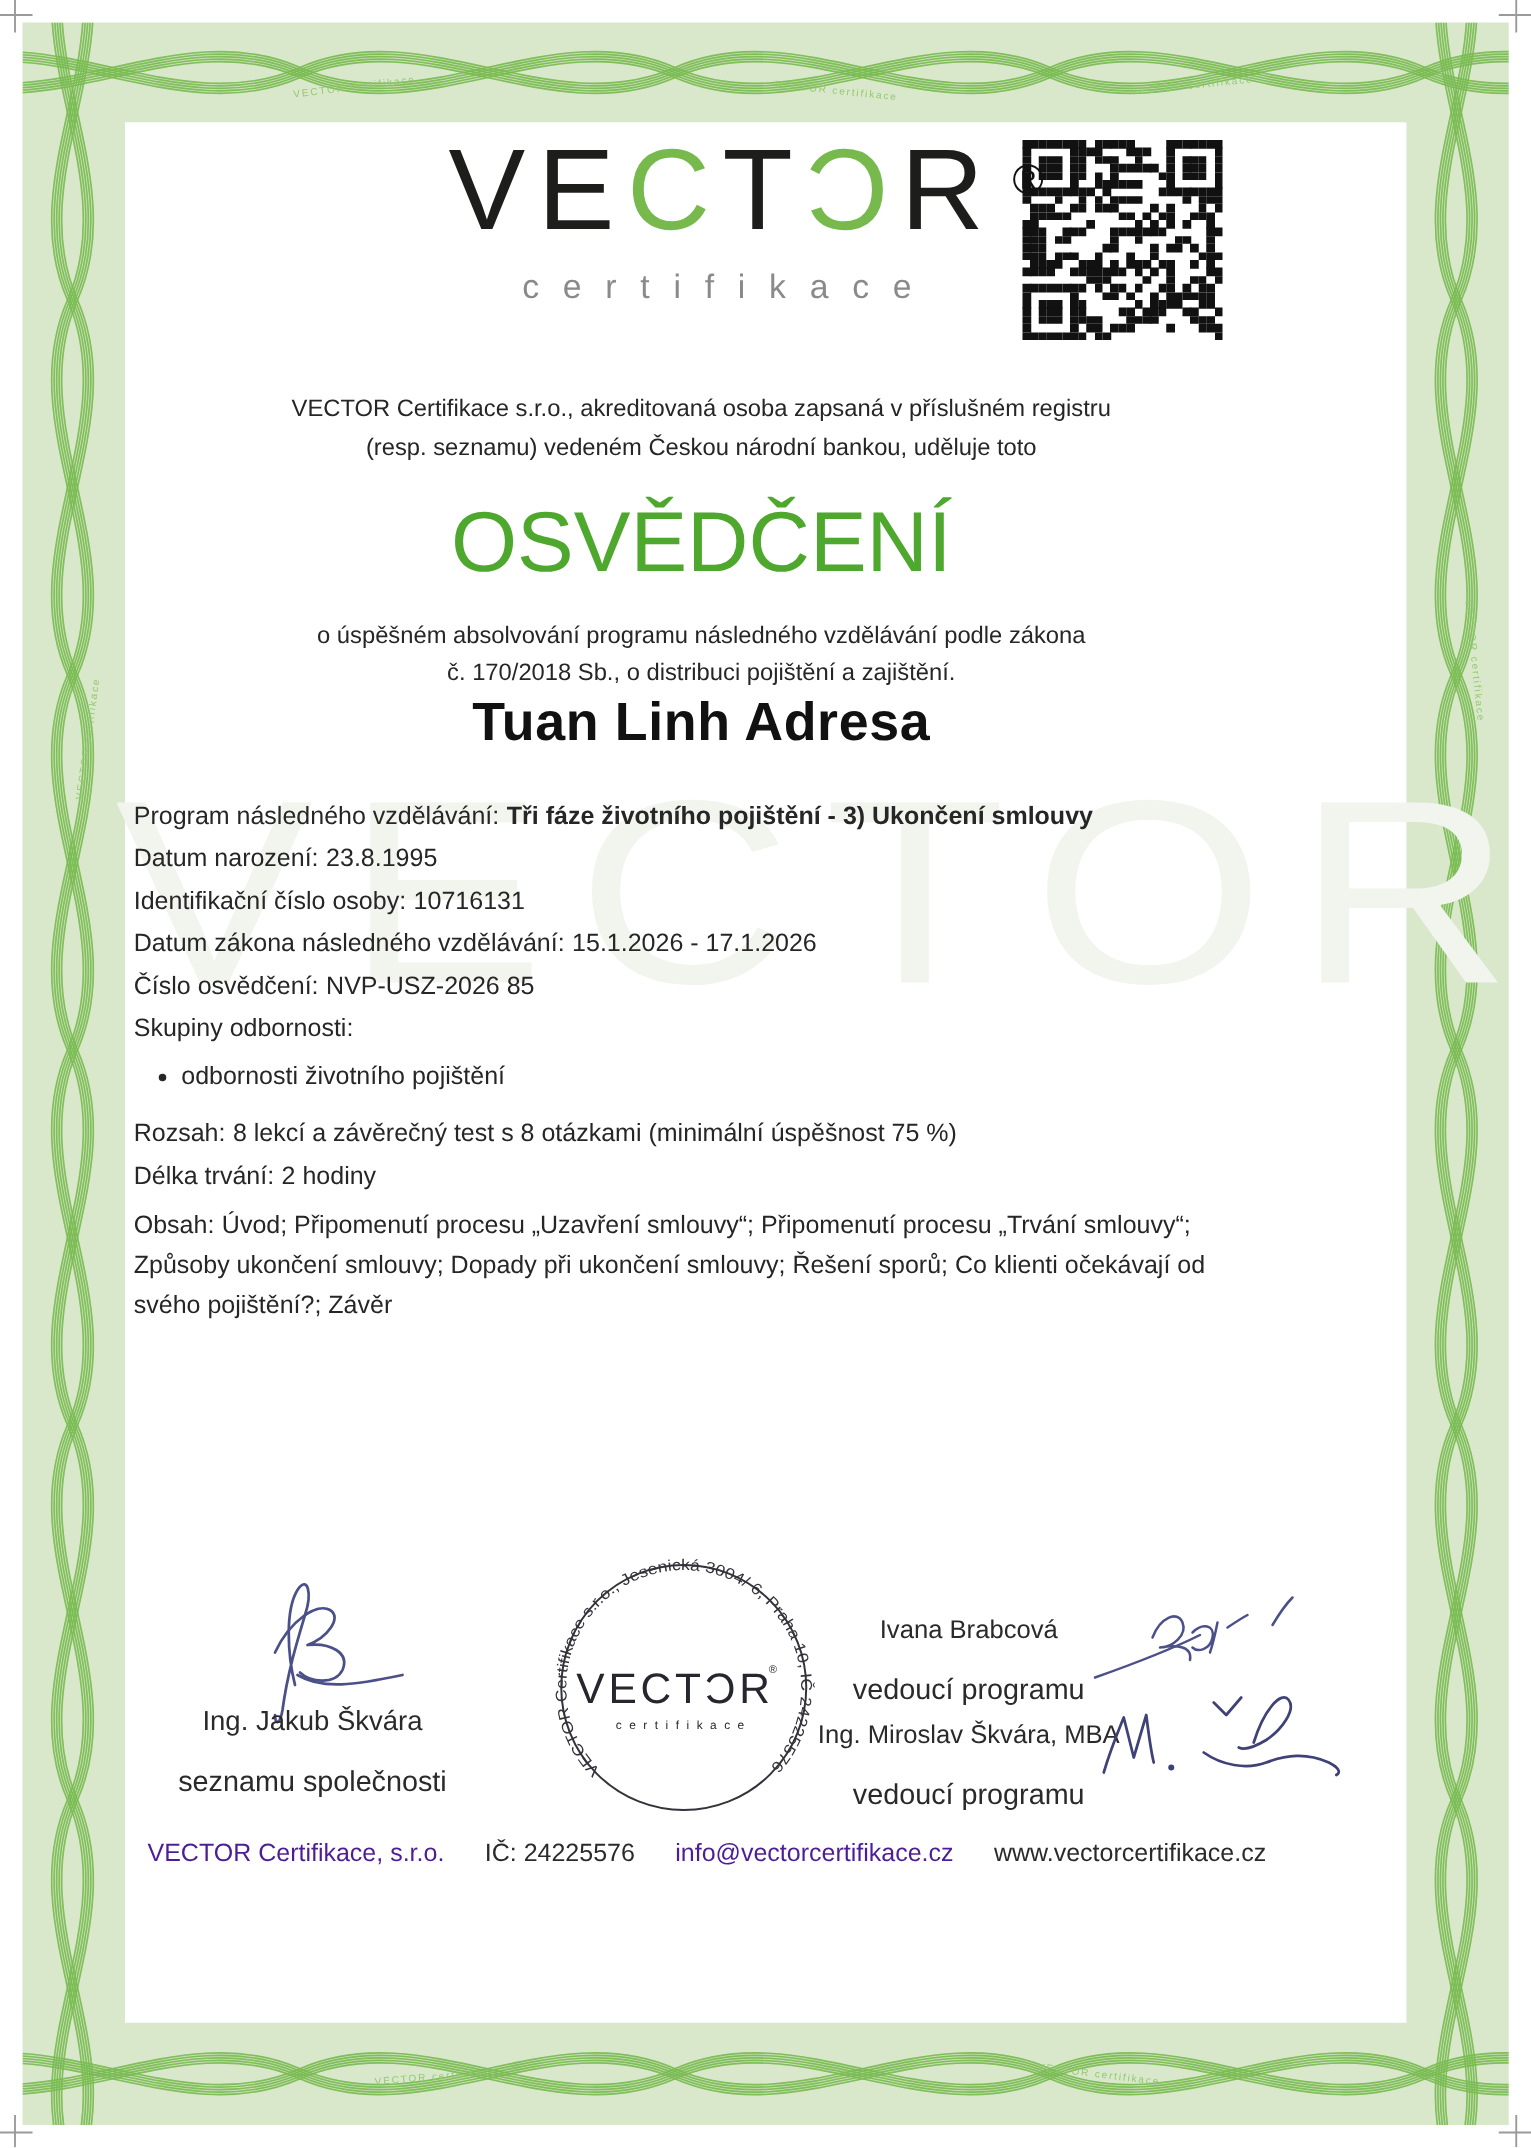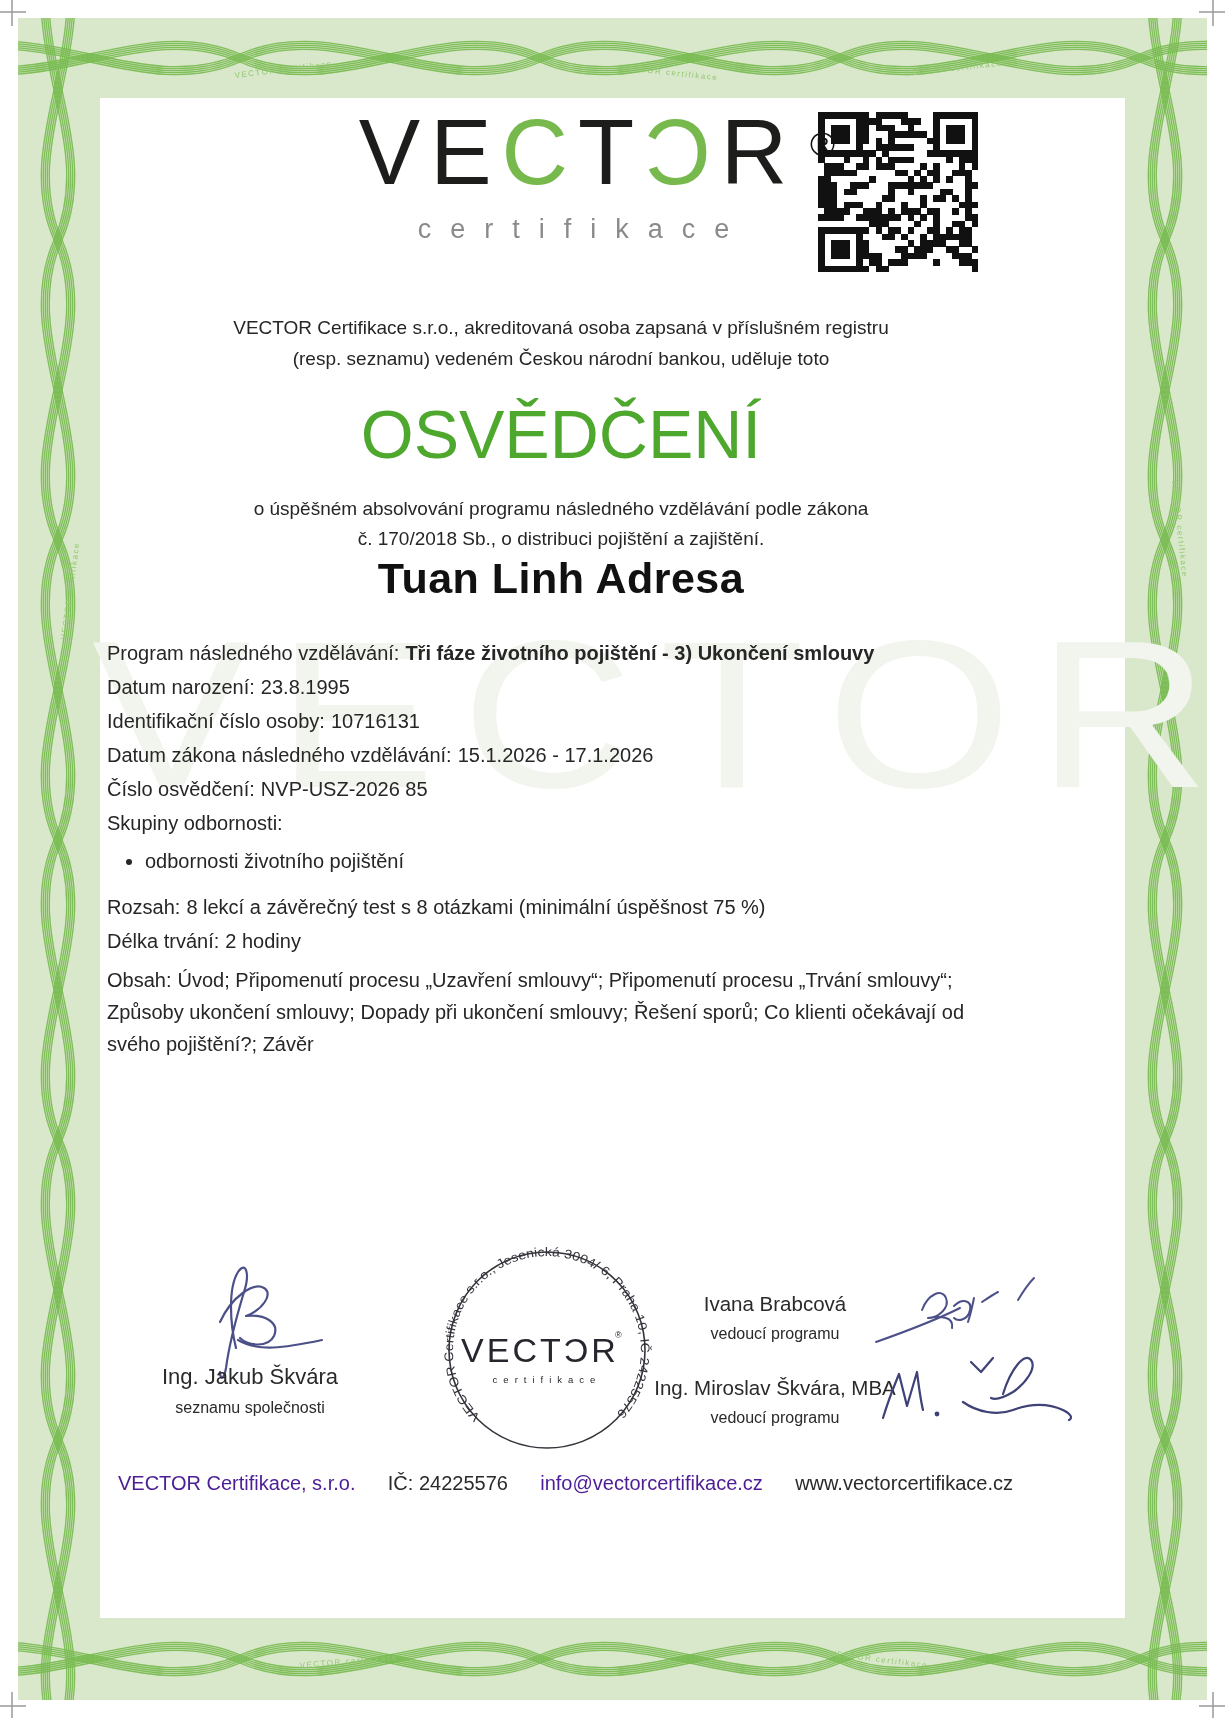--- a/index.html
+++ b/index.html
@@ -33,21 +33,21 @@
   .details{position:absolute;left:107px;top:642px;width:915px;z-index:3;font-size:20px;color:#262626;}
   .dl{margin-bottom:12px;line-height:22px;}
   .dl .lbl{margin-right:6px;}
   .dl .bold{font-weight:700;}
   .details ul{margin:16px 0 24px 38px;padding:0;}
   .details li{margin:0;line-height:22px;}
   .obsah{line-height:32px;}
   
   .sigblock{position:absolute;z-index:3;text-align:center;}
   .sig-name{font-size:22px;color:#2a2a2a;}
-  .sig-role{font-size:16px;color:#2a2a2a;margin-top:9px;text-align:center;}
+  .sig-role{font-size:23px;color:#2a2a2a;margin-top:22px;text-align:center;}
   .sig-svg{position:absolute;z-index:3;}
   .ink{stroke:#4c5088;stroke-width:2.2;fill:none;stroke-linecap:round;stroke-linejoin:round;}
   .stamp{position:absolute;left:437px;top:1240px;z-index:3;}
   
   .footer{position:absolute;left:118px;top:1472px;width:895px;display:flex;
           justify-content:space-between;align-items:baseline;font-size:20px;z-index:3;}
   .green{color:#4c1d95;}
   .dark{color:#2a2a2a;}
   a.green{text-decoration:none;}
 </style>

